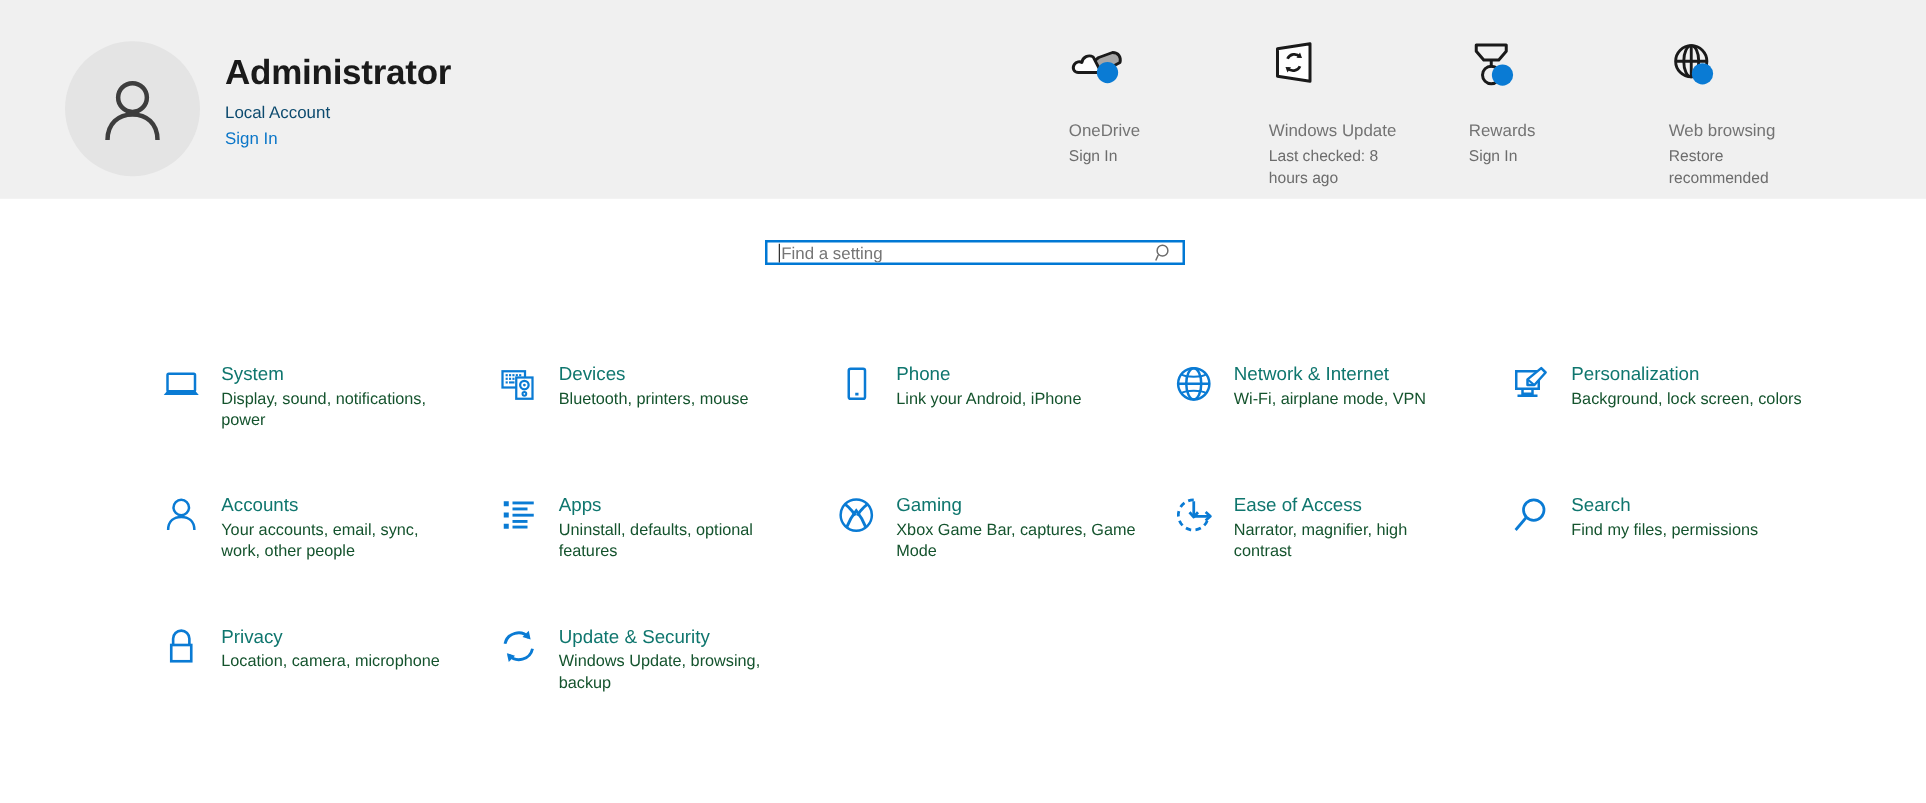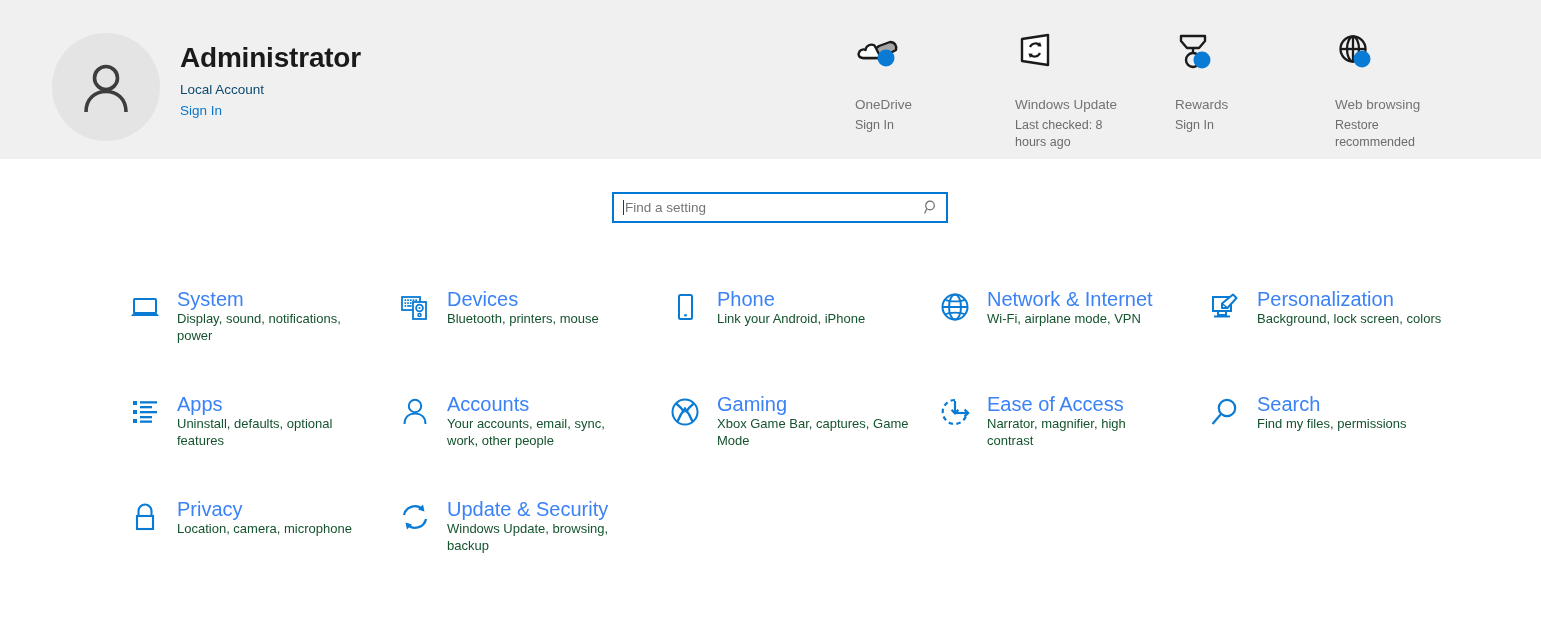--- a/index.html
+++ b/index.html
@@ -95,21 +95,21 @@
     line-height: 16.5px;
     margin-top: 3px;
     max-width: 105px;
   }
 
   
   .search-wrap {
     position: absolute;
     left: 612px; top: 192px;
     width: 336px;
-    height: 31px;
+    height: 20px;
     border: 2px solid #0078d4;
     background: #ffffff;
     box-sizing: border-box;
     display: flex;
     align-items: center;
     cursor: text;
   }
   .search-caret {
     width: 1px;
     height: 15px;
@@ -160,22 +160,22 @@
     display: flex;
     align-items: center;
     justify-content: center;
     margin-top: 7px;
   }
   .tile-text {
     margin-left: 15px;
     padding-top: 7px;
   }
   .tile-title {
-    font-size: 20px;
-    color: #3b82f6;
+    font-size: 15px;
+    color: #0f766e;
     line-height: 19px;
   }
   .tile-sub {
     font-size: 13px;
     color: #14532d;
     line-height: 16.5px;
     margin-top: 2px;
     max-width: 186px;
   }
   .tile-sub.wide { max-width: 215px; }
@@ -351,51 +351,51 @@
     </div>
     <div class="tile-text">
       <div class="tile-title">Personalization</div>
       <div class="tile-sub wide">Background, lock screen, colors</div>
     </div>
   </div>
 
   <div class="tile">
     <div class="tile-icon">
       <svg width="32" height="30" viewBox="0 0 32 30">
+        <circle cx="16" cy="9" r="6.2" fill="none" stroke="#0a7bd4" stroke-width="2"></circle>
+        <path d="M5.5 27 C5.5 19.5 10.5 16.5 16 16.5 C21.5 16.5 26.5 19.5 26.5 27" fill="none" stroke="#0a7bd4" stroke-width="2"></path>
+      </svg>
+    </div>
+    <div class="tile-text">
+      <div class="tile-title">Accounts</div>
+      <div class="tile-sub">Your accounts, email, sync, work, other people</div>
+    </div>
+  </div>
+
+  <div class="tile">
+    <div class="tile-icon">
+      <svg width="32" height="30" viewBox="0 0 32 30">
         <g fill="#0a7bd4">
           <rect x="4" y="4" width="4" height="4"></rect>
           <rect x="4" y="13" width="4" height="4"></rect>
           <rect x="4" y="22" width="4" height="4"></rect>
           <rect x="11" y="4.2" width="17" height="2.3"></rect>
           <rect x="11" y="9" width="12" height="2.3"></rect>
           <rect x="11" y="14" width="17" height="2.3"></rect>
           <rect x="11" y="19" width="12" height="2.3"></rect>
           <rect x="11" y="23.5" width="12" height="2.3"></rect>
         </g>
       </svg>
     </div>
     <div class="tile-text">
       <div class="tile-title">Apps</div>
       <div class="tile-sub">Uninstall, defaults, optional features</div>
     </div>
   </div>
 
-  <div class="tile">
-    <div class="tile-icon">
-      <svg width="32" height="30" viewBox="0 0 32 30">
-        <circle cx="16" cy="9" r="6.2" fill="none" stroke="#0a7bd4" stroke-width="2"></circle>
-        <path d="M5.5 27 C5.5 19.5 10.5 16.5 16 16.5 C21.5 16.5 26.5 19.5 26.5 27" fill="none" stroke="#0a7bd4" stroke-width="2"></path>
-      </svg>
-    </div>
-    <div class="tile-text">
-      <div class="tile-title">Accounts</div>
-      <div class="tile-sub">Your accounts, email, sync, work, other people</div>
-    </div>
-  </div>
-
 
   <div class="tile">
     <div class="tile-icon">
       <svg width="32" height="30" viewBox="0 0 32 30">
         <circle cx="16" cy="15" r="12.5" fill="none" stroke="#0a7bd4" stroke-width="2"></circle>
         <path d="M8.5 24.5 C11 18 14 14 16 11.5 C18 14 21 18 23.5 24.5" fill="none" stroke="#0a7bd4" stroke-width="2.3"></path>
         <path d="M7.2 6.5 C10.5 9 13.5 12.5 15.2 15.5" fill="none" stroke="#0a7bd4" stroke-width="2.3"></path>
         <path d="M24.8 6.5 C21.5 9 18.5 12.5 16.8 15.5" fill="none" stroke="#0a7bd4" stroke-width="2.3"></path>
       </svg>
     </div>

